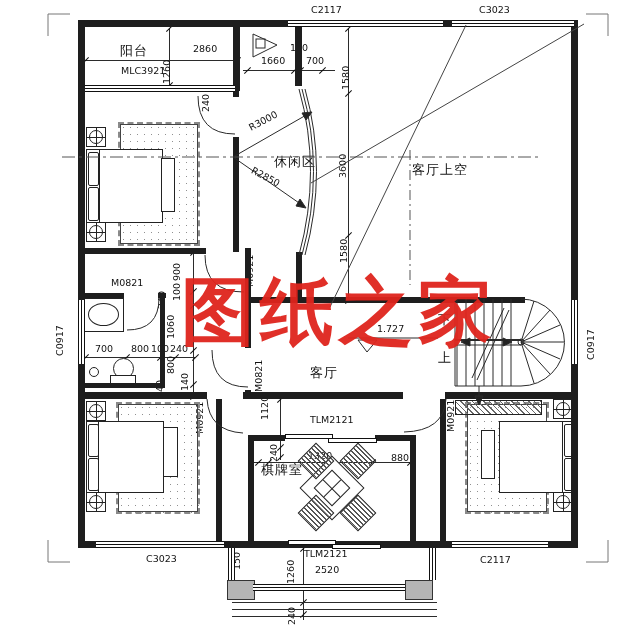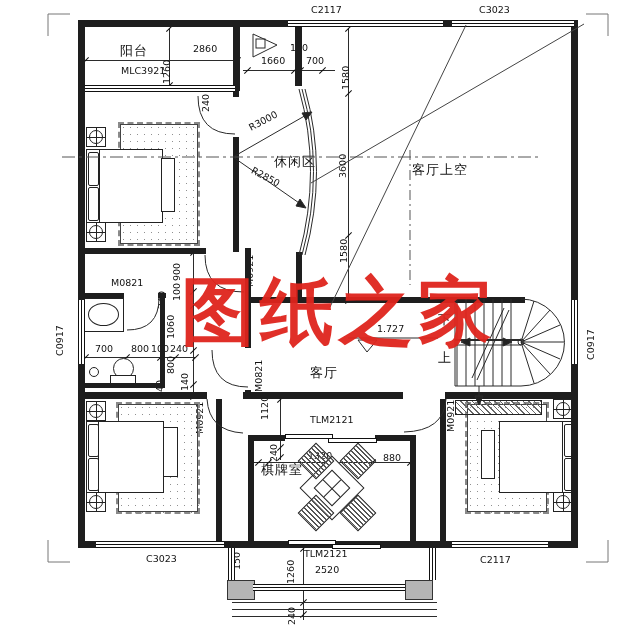--- a/index.html
+++ b/index.html
@@ -314,21 +314,21 @@
       <span class="lbl big" style="left: 438px; top: 313px;">下</span>
       <span class="lbl big" style="left: 438px; top: 351px;">上</span>
       <span class="lbl big" style="left: 310px; top: 366px;">客厅</span>
       <span class="lbl v" style="left: 195px; top: 434px;">M0921</span>
       <span class="lbl v" style="left: 446px; top: 432px;">M0921</span>
       <span class="lbl v" style="left: 260px; top: 420px;">1120</span>
       <span class="lbl" style="left: 310px; top: 415px;">TLM2121</span>
       <span class="lbl v" style="left: 269px; top: 462px;">240</span>
       <span class="lbl big" style="left: 261px; top: 463px;">棋牌室</span>
       <span class="lbl" style="left: 308px; top: 451px;">1320</span>
-      <span class="lbl" style="left: 383px; top: 453px;">880</span>
+      <span class="lbl" style="left: 391px; top: 453px;">880</span>
       <span class="lbl big" style="left: 124px; top: 444px;">卧室</span>
       <span class="lbl big" style="left: 509px; top: 446px;">卧室</span>
       <span class="lbl" style="left: 146px; top: 554px;">C3023</span>
       <span class="lbl" style="left: 480px; top: 555px;">C2117</span>
       <span class="lbl" style="left: 304px; top: 549px;">TLM2121</span>
       <span class="lbl" style="left: 315px; top: 565px;">2520</span>
       <span class="lbl v" style="left: 286px; top: 584px;">1260</span>
       <span class="lbl v" style="left: 232px; top: 570px;">150</span>
       <span class="lbl v" style="left: 287px; top: 625px;">240</span>
     </div>

